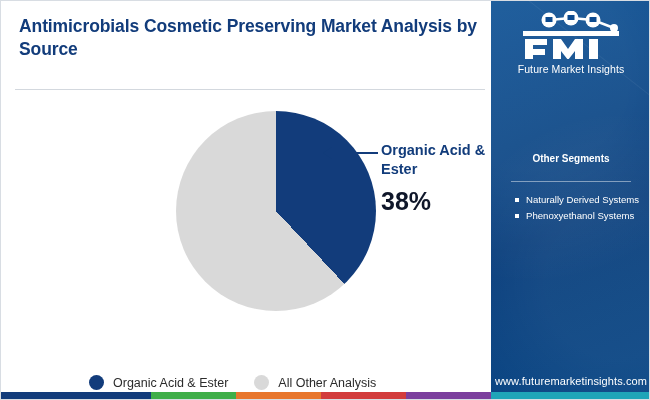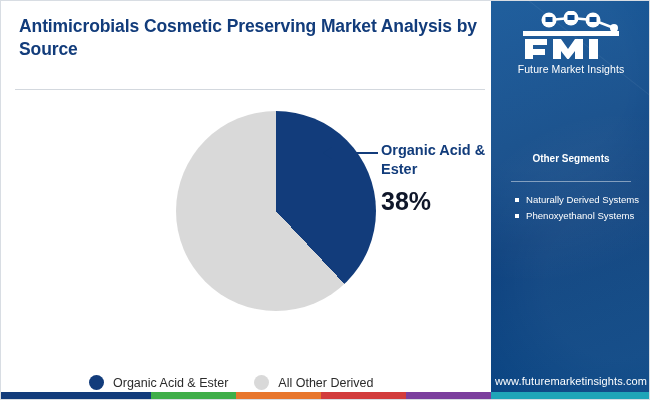--- a/index.html
+++ b/index.html
@@ -259,21 +259,21 @@
     <div id="callout-label">Organic Acid &amp; Ester</div>
     <div id="callout-value">38%</div>
 
     <div id="legend">
       <div class="legend-item">
         <span class="legend-dot" style="background:#123c7b"></span>
         <span class="legend-text">Organic Acid &amp; Ester</span>
       </div>
       <div class="legend-item">
         <span class="legend-dot" style="background:#d9d9d9"></span>
-        <span class="legend-text">All Other Derived</span>
+        <span class="legend-text">All Other Analysis</span>
       </div>
     </div>
 
   </div>
 
   <div id="right-panel">
 
     <div id="logo">
       <svg id="logo-mark" width="116" height="48" viewBox="0 0 116 48">
         <circle cx="36" cy="9" r="7.5" fill="#ffffff"></circle>

